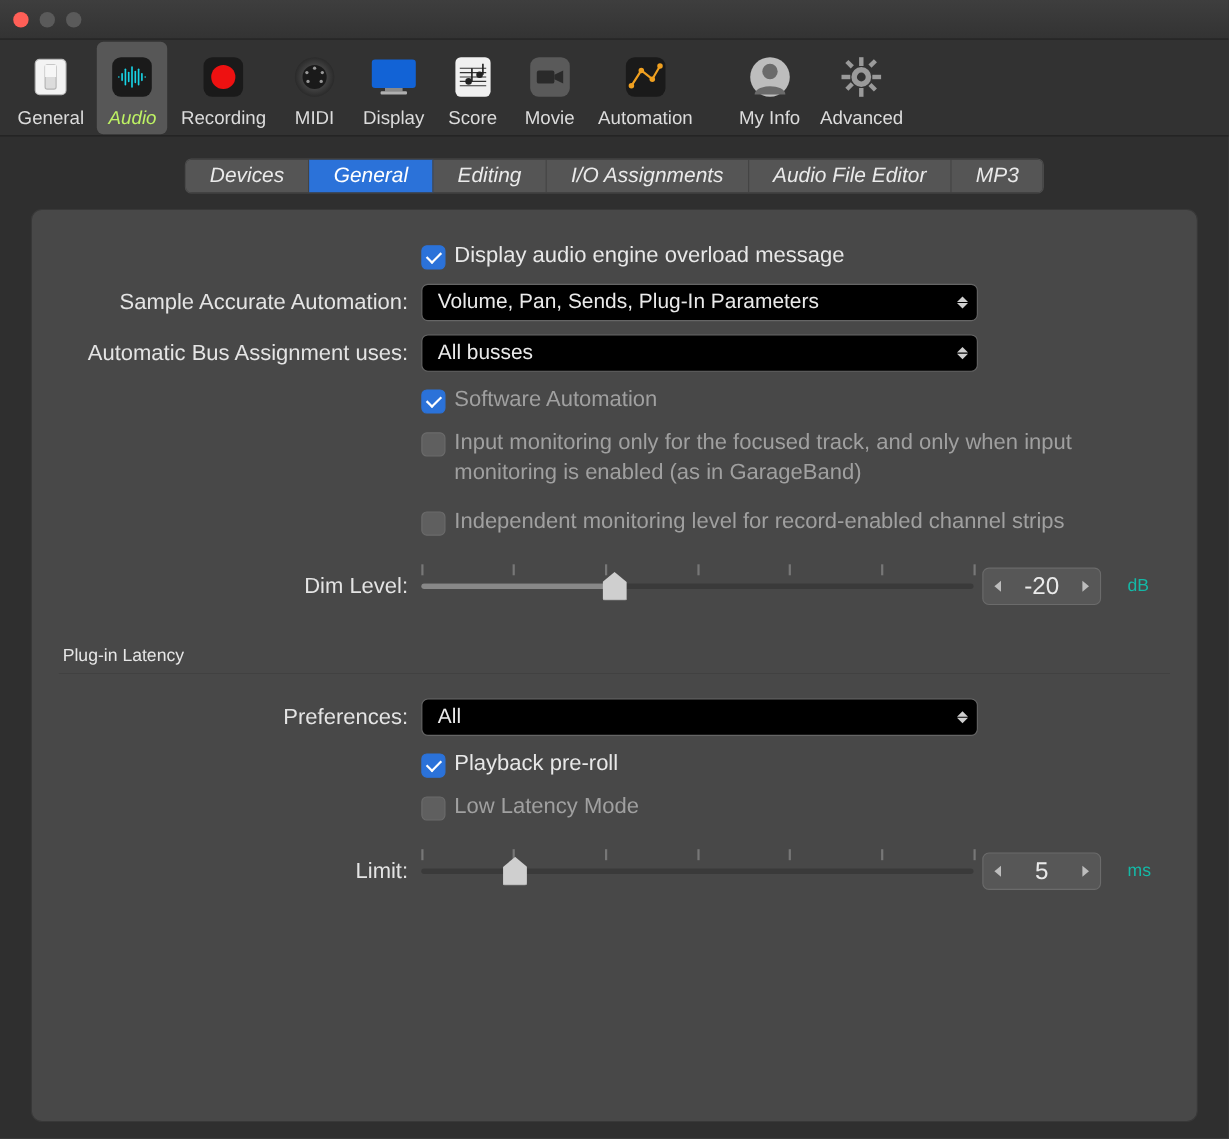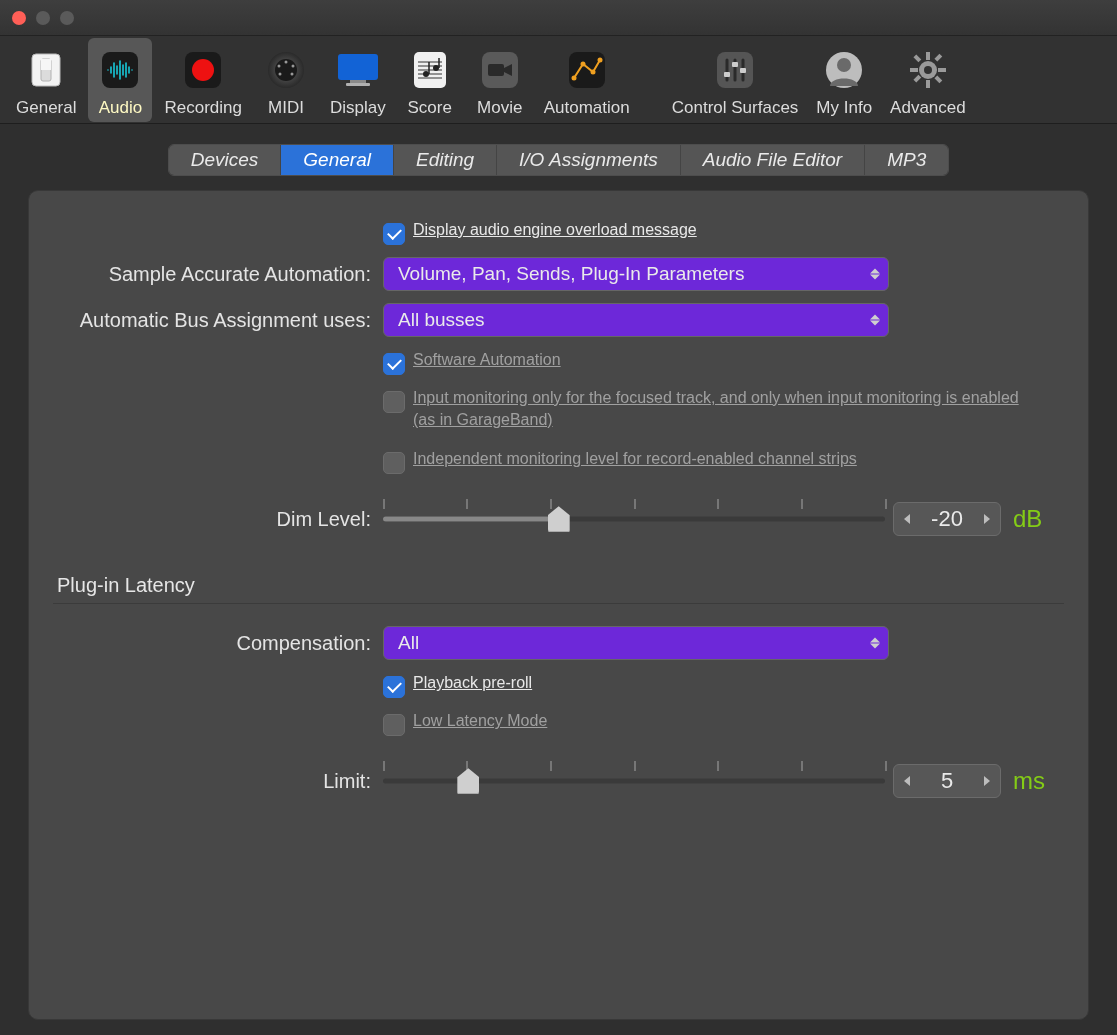--- a/index.html
+++ b/index.html
@@ -12,21 +12,21 @@
   .dot.red { background: #ff5f57; }
   .dot.grey { background: #5a5a5a; }
   .title-text { position: absolute; left: 0; right: 0; text-align: center; font-size: 19px; color: #e8e8e8; pointer-events: none; }
 
   
   .toolbar { height: 88px; display: flex; align-items: center; padding: 4px 10px 4px 10px; gap: 6px; background: #323232; border-bottom: 1px solid #1e1e1e; }
   .tb-item { display: flex; flex-direction: column; align-items: center; justify-content: center; padding: 2px 6px 0 6px; cursor: default; height: 84px; }
   .tb-item .icon-wrap { width: 52px; height: 52px; border-radius: 10px; display: flex; align-items: center; justify-content: center; margin-bottom: 2px; }
   .tb-item .tb-label { font-size: 17px; color: #dcdcdc; }
   .tb-item.selected { background: #575757; border-radius: 6px; }
-  .tb-item.selected .tb-label { color: #fef9c3; }
+  .tb-item.selected .tb-label { color: #bef264; font-style: italic; }
   .tb-spacer { width: 18px; }
   svg { display: block; }
 
   
   .tabs-wrap { display: flex; justify-content: center; padding: 20px 0 0 0; }
   .tabs { display: flex; border: 1px solid #4d4d4d; border-radius: 6px; overflow: hidden; font-style: italic; }
   .tab { padding: 4px 22px; font-size: 19px; color: #eaeaea; background: #555555; border-right: 1px solid #444; cursor: default; }
   .tab:last-child { border-right: none; }
   .tab.active { background: #2b72d9; color: #fff; }
 
@@ -35,51 +35,51 @@
 
   .row { display: flex; align-items: center; margin-bottom: 12px; }
   .row.align-top { align-items: flex-start; }
   .row .label-col { width: 330px; text-align: right; padding-right: 12px; font-size: 20px; color: #e4e4e4; white-space: nowrap; }
   .row .ctrl-col { flex: 1; display: flex; align-items: center; flex-wrap: wrap; gap: 8px; }
 
   
   .chk { width: 22px; height: 22px; border-radius: 5px; display: inline-flex; align-items: center; justify-content: center; border: 1px solid #6b6b6b; background: #5f5f5f; flex-shrink: 0; }
   .chk.checked { background: #2b72d9; border-color: #2b72d9; }
   .chk.checked::after { content: ""; width: 11px; height: 6px; border-left: 2.5px solid #fff; border-bottom: 2.5px solid #fff; transform: rotate(-45deg) translate(1px,-1px); }
-  .chk-label { font-size: 16px; color: #e8e8e8; margin-left: 8px; text-decoration: underline; }
+  .chk-label { font-size: 20px; color: #e8e8e8; margin-left: 8px; }
   .chk-label.disabled { color: #a0a0a0; }
   .chk-row { display: flex; align-items: flex-start; }
   .chk-row .chk { margin-top: 4px; }
   .chk-row .chk-label { flex: 1; line-height: 1.35; }
 
   
-  .popup { position: relative; background: #6d28d9; border: 1px solid #666; border-radius: 6px; height: 34px; width: 506px; display: flex; align-items: center; padding: 0 34px 0 14px; color: #eaeaea; font-size: 19px; }
+  .popup { position: relative; background: #000000; border: 1px solid #666; border-radius: 6px; height: 34px; width: 506px; display: flex; align-items: center; padding: 0 34px 0 14px; color: #eaeaea; font-size: 19px; }
   .popup .arrows { position: absolute; right: 8px; top: 50%; transform: translateY(-50%); display: flex; flex-direction: column; gap: 1px; }
   .popup .arrows::before, .popup .arrows::after { content: ""; width: 0; height: 0; border-left: 5px solid transparent; border-right: 5px solid transparent; }
   .popup .arrows::before { border-bottom: 5px solid #cfcfcf; }
   .popup .arrows::after { border-top: 5px solid #cfcfcf; }
 
   
   .slider-wrap { position: relative; width: 502px; height: 28px; }
   .slider-track { position: absolute; left: 0; right: 0; top: 50%; transform: translateY(-50%); height: 5px; background: #3a3a3a; border-radius: 3px; }
   .slider-fill { position: absolute; left: 0; top: 50%; transform: translateY(-50%); height: 5px; background: #888; border-radius: 3px; }
   .slider-thumb { position: absolute; top: 50%; transform: translate(-50%,-50%); width: 22px; height: 26px; background: #cfcfcf; clip-path: polygon(50% 0%, 100% 35%, 100% 100%, 0% 100%, 0% 35%); border-radius: 2px; box-shadow: inset 0 -1px 0 #aaa; }
   .slider-ticks { position: absolute; left: 0; right: 0; top: -6px; height: 10px; }
   .slider-ticks span { position: absolute; top: 0; width: 2px; height: 10px; background: #777; }
 
   
   .stepper { display: flex; align-items: center; background: #575757; border: 1px solid #6b6b6b; border-radius: 6px; height: 34px; width: 108px; }
   .stepper .st-btn { width: 26px; height: 100%; display: flex; align-items: center; justify-content: center; color: #bdbdbd; font-size: 12px; cursor: default; }
   .stepper .st-btn.left::after { content: ""; width: 0; height: 0; border-top: 5px solid transparent; border-bottom: 5px solid transparent; border-right: 6px solid #bdbdbd; }
   .stepper .st-btn.right::after { content: ""; width: 0; height: 0; border-top: 5px solid transparent; border-bottom: 5px solid transparent; border-left: 6px solid #bdbdbd; }
   .stepper .st-val { flex: 1; text-align: center; font-size: 22px; color: #eaeaea; }
-  .unit { margin-left: 4px; color: #84cc16; font-size: 24px; }
-
-  
-  .section-title { font-size: 20px; color: #e6e6e6; margin: 38px 0 6px 4px; }
+  .unit { margin-left: 16px; color: #14b8a6; font-size: 16px; }
+
+  
+  .section-title { font-size: 16px; color: #e6e6e6; margin: 38px 0 6px 4px; }
   .section-sep { height: 1px; background: #616161; border-top: 1px solid #3b3b3b; margin: 6px 0 22px 0; }
 </style>
 </head>
 <body>
 
 <div class="titlebar">
   <div class="traffic">
     <div class="dot red"></div>
     <div class="dot grey"></div>
     <div class="dot grey"></div>
@@ -201,36 +201,20 @@
           <circle cx="18" cy="16" r="2.5" fill="#f0a020"></circle>
           <circle cx="28" cy="24" r="2.5" fill="#f0a020"></circle>
           <circle cx="35" cy="12" r="2.5" fill="#f0a020"></circle>
         </svg>
     </div>
     <div class="tb-label">Automation</div>
   </div>
 
   <div class="tb-spacer"></div>
 
-  <div class="tb-item">
-    <div class="icon-wrap">
-      <svg width="44" height="44" viewBox="0 0 44 44">
-          <rect x="4" y="4" width="36" height="36" rx="8" fill="#555"></rect>
-          <g stroke="#2a2a2a" stroke-width="3" stroke-linecap="round">
-            <line x1="14" y1="12" x2="14" y2="32"></line>
-            <line x1="22" y1="12" x2="22" y2="32"></line>
-            <line x1="30" y1="12" x2="30" y2="32"></line>
-          </g>
-          <rect x="11" y="24" width="6" height="5" rx="1" fill="#ccc"></rect>
-          <rect x="19" y="14" width="6" height="5" rx="1" fill="#ccc"></rect>
-          <rect x="27" y="20" width="6" height="5" rx="1" fill="#ccc"></rect>
-        </svg>
-    </div>
-    <div class="tb-label">Control Surfaces</div>
-  </div>
 
   <div class="tb-item">
     <div class="icon-wrap">
       <svg width="44" height="44" viewBox="0 0 44 44">
           <circle cx="22" cy="22" r="18" fill="#bdbdbd"></circle>
           <circle cx="22" cy="17" r="7" fill="#6a6a6a"></circle>
           <path d="M8 38 C8 28 36 28 36 38 Z" fill="#6a6a6a"></path>
         </svg>
     </div>
     <div class="tb-label">My Info</div>
@@ -356,21 +340,21 @@
         <div class="st-btn right"></div>
       </div>
       <div class="unit">dB</div>
     </div>
   </div>
 
   <div class="section-title">Plug-in Latency</div>
   <div class="section-sep"></div>
 
   <div class="row">
-    <div class="label-col">Compensation:</div>
+    <div class="label-col">Preferences:</div>
     <div class="ctrl-col">
       <div class="popup">
         <span>All</span>
         <div class="arrows"></div>
       </div>
     </div>
   </div>
 
   <div class="row" style="margin-top:6px;">
     <div class="label-col"></div>

